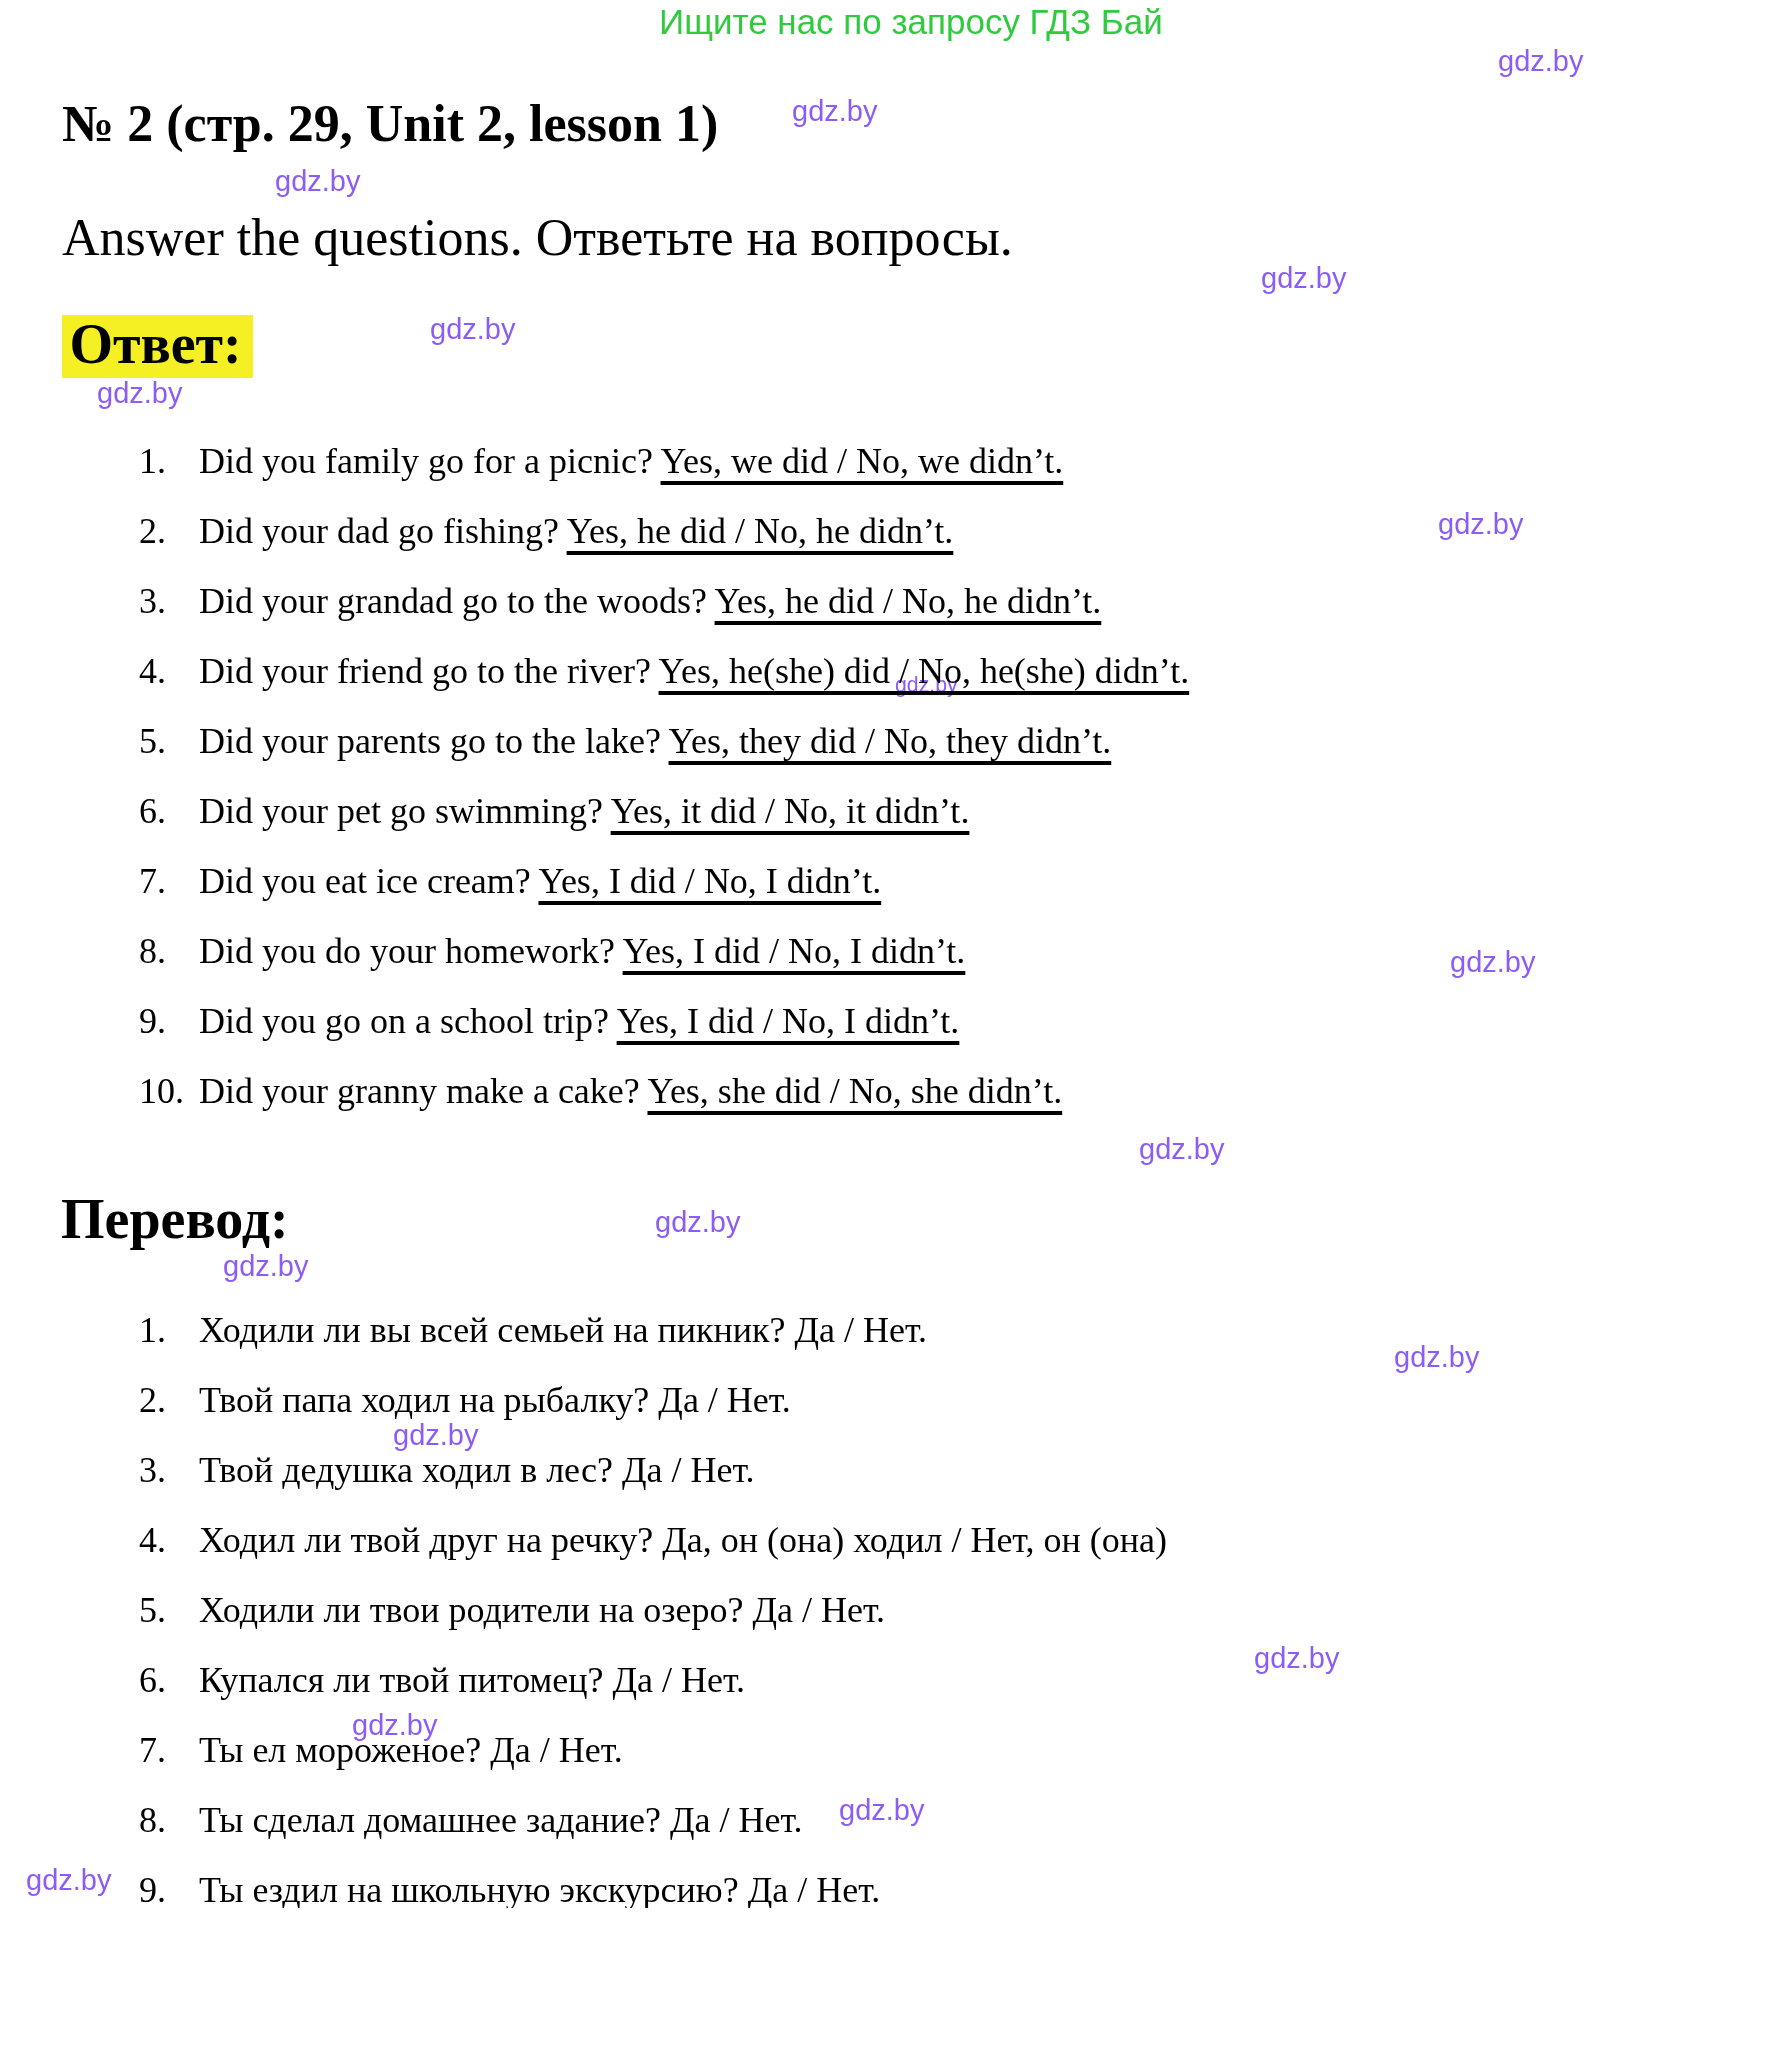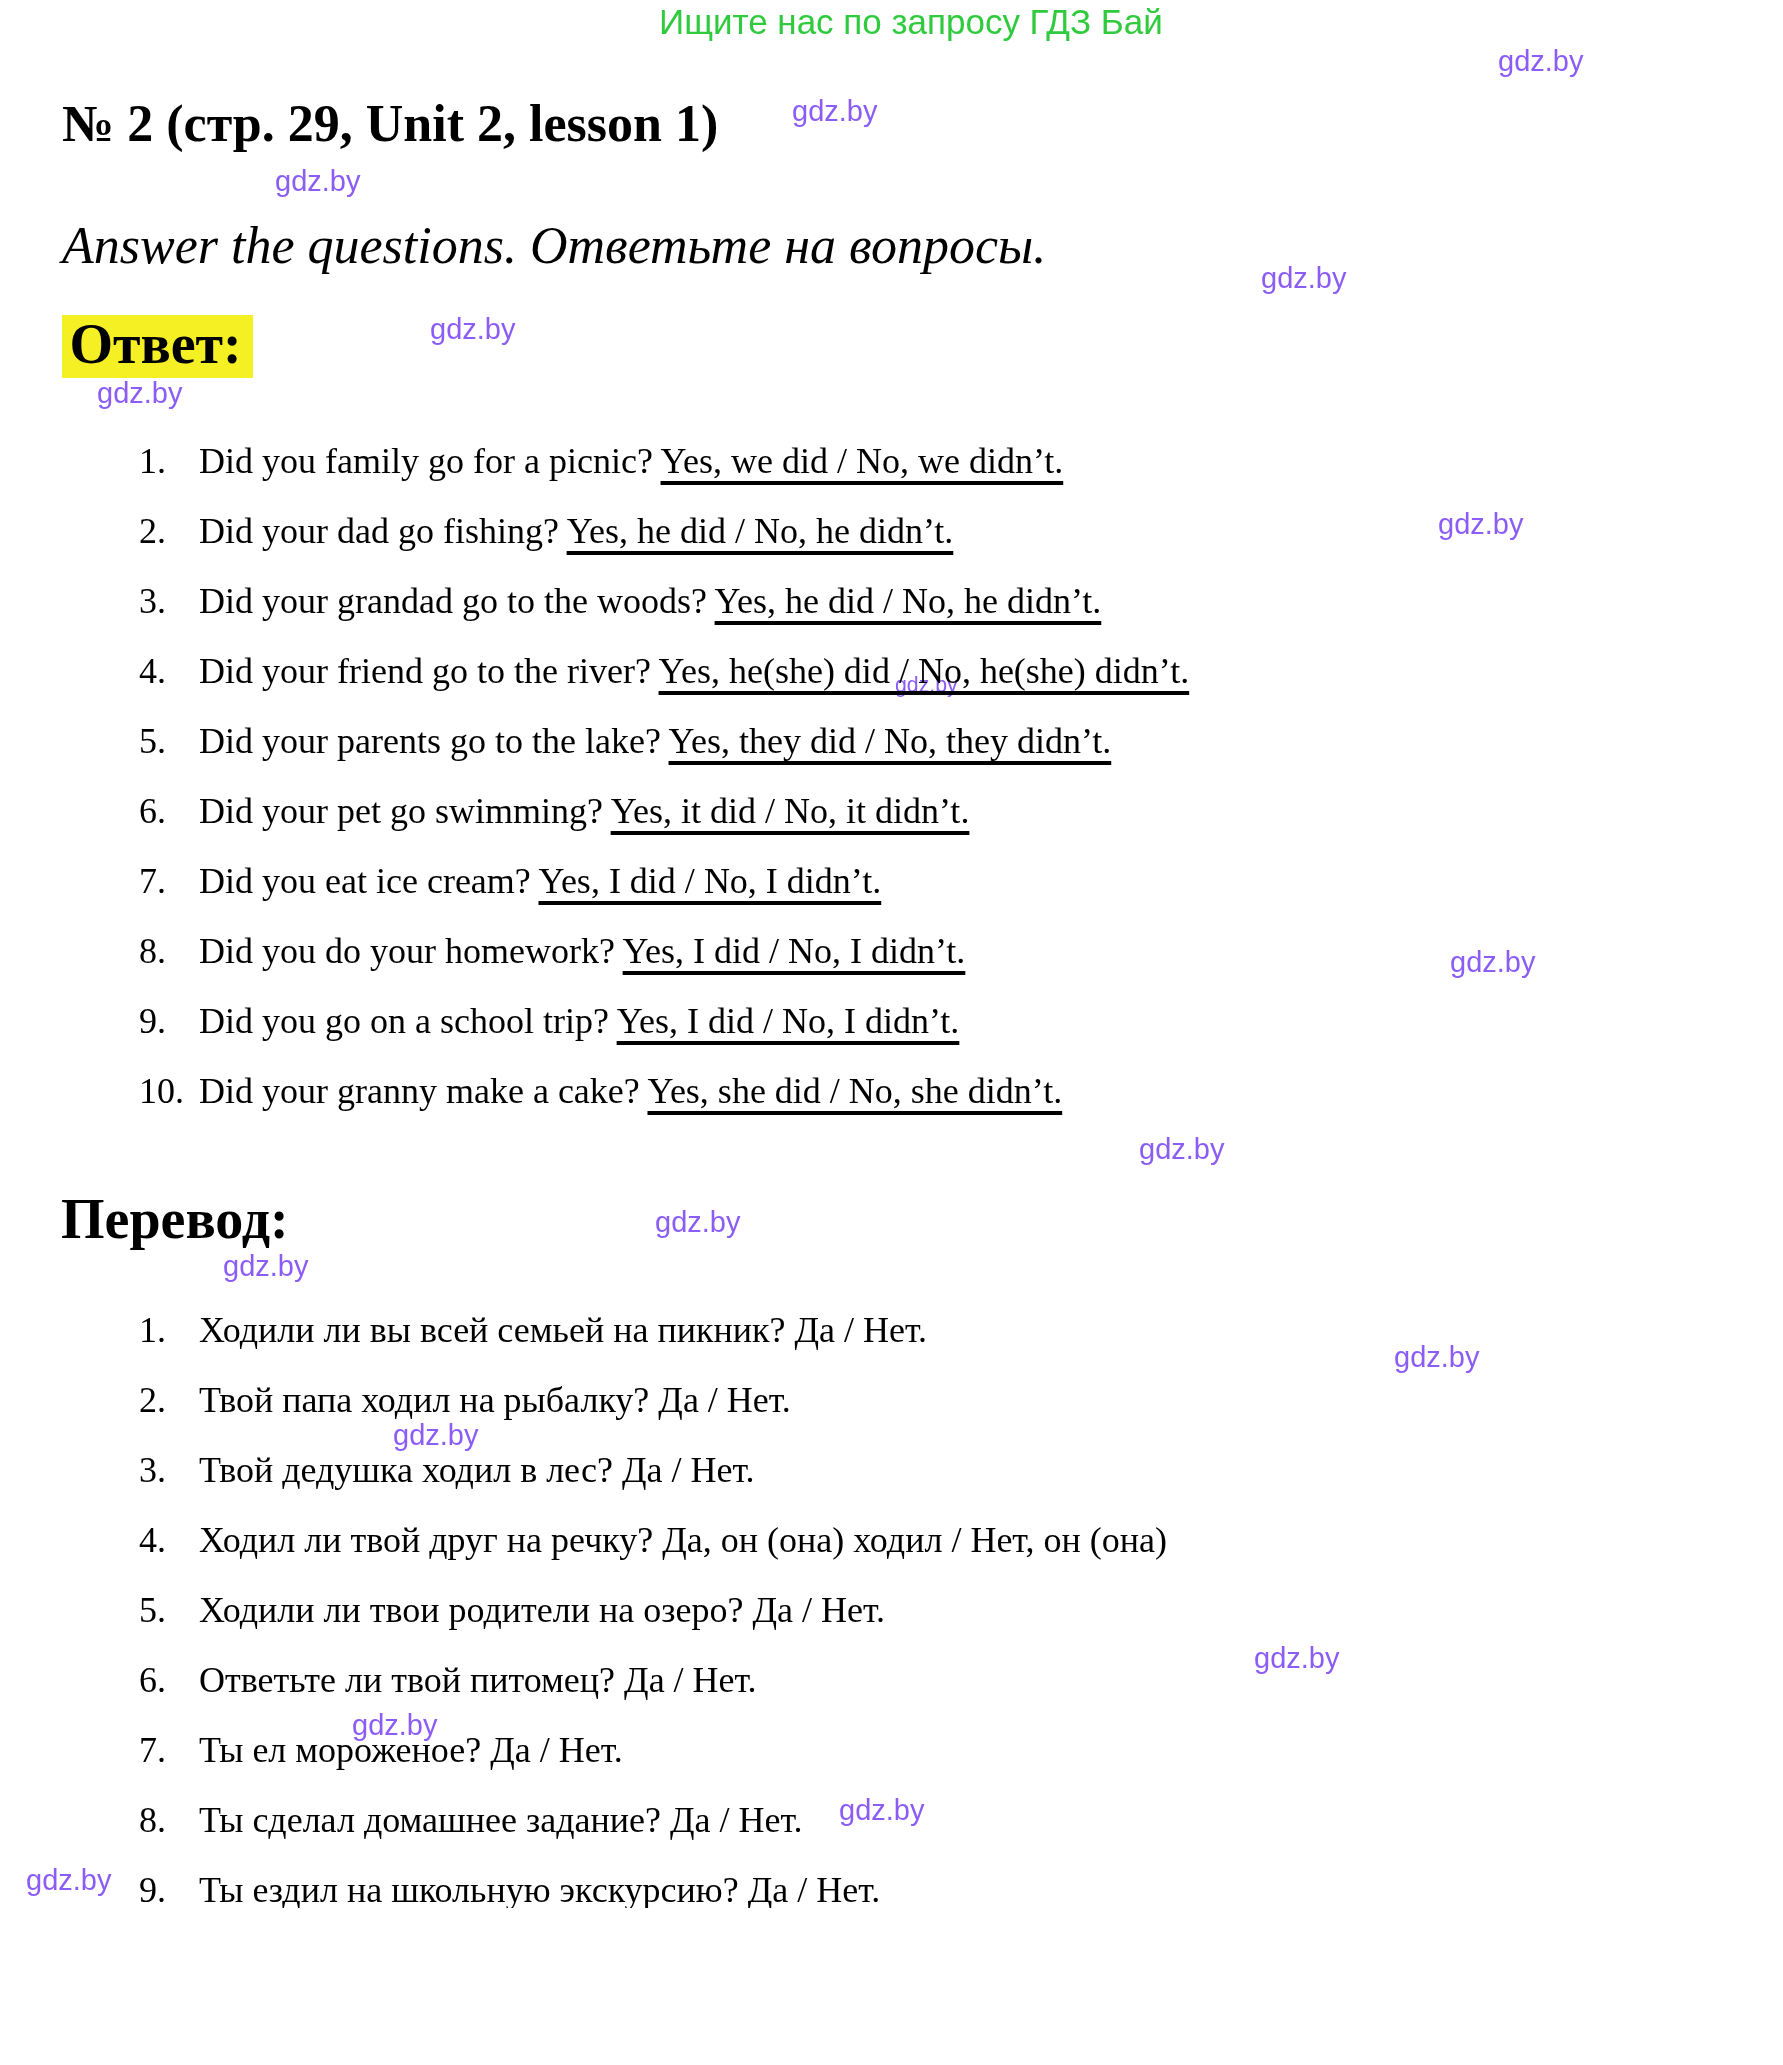--- a/index.html
+++ b/index.html
@@ -35,24 +35,23 @@
   .wm.small{font-size:21.3px;}
   .doc-title{
     position:absolute;
     left:62px; top:94px;
     font-size:52px;
     font-weight:bold;
     white-space:nowrap;
   }
   .instruction{
     position:absolute;
-    left:62px; top:216px;
+    left:62px; top:208px;
     font-size:52px;
     white-space:nowrap;
-    font-style:italic;
   }
   .answer-label{
     position:absolute;
     left:62px; top:315px;
     height:60px;
     line-height:58px;
     padding:0 11px 2.8px 7.4px;
     background:var(--highlight-yellow);
     font-size:56px;
     font-weight:bold;
@@ -145,21 +144,21 @@
   </div>
 
   <div class="translation-label">Перевод:</div>
 
   <div class="qlist russian">
     <div class="row"><span class="num">1.</span><span>Ходили ли вы всей семьей на пикник? Да / Нет.</span></div>
     <div class="row"><span class="num">2.</span><span>Твой папа ходил на рыбалку? Да / Нет.</span></div>
     <div class="row"><span class="num">3.</span><span>Твой дедушка ходил в лес? Да / Нет.</span></div>
     <div class="row"><span class="num">4.</span><span>Ходил ли твой друг на речку? Да, он (она) ходил / Нет, он (она)</span></div>
     <div class="row"><span class="num">5.</span><span>Ходили ли твои родители на озеро? Да / Нет.</span></div>
-    <div class="row"><span class="num">6.</span><span>Ответьте ли твой питомец? Да / Нет.</span></div>
+    <div class="row"><span class="num">6.</span><span>Купался ли твой питомец? Да / Нет.</span></div>
     <div class="row"><span class="num">7.</span><span>Ты ел мороженое? Да / Нет.</span></div>
     <div class="row"><span class="num">8.</span><span>Ты сделал домашнее задание? Да / Нет.</span></div>
     <div class="row"><span class="num">9.</span><span>Ты ездил на школьную экскурсию? Да / Нет.</span></div>
   </div>
 
   <div class="footer">гдз by // гдз бай // гдз by</div>
 
 </div>
 
 

